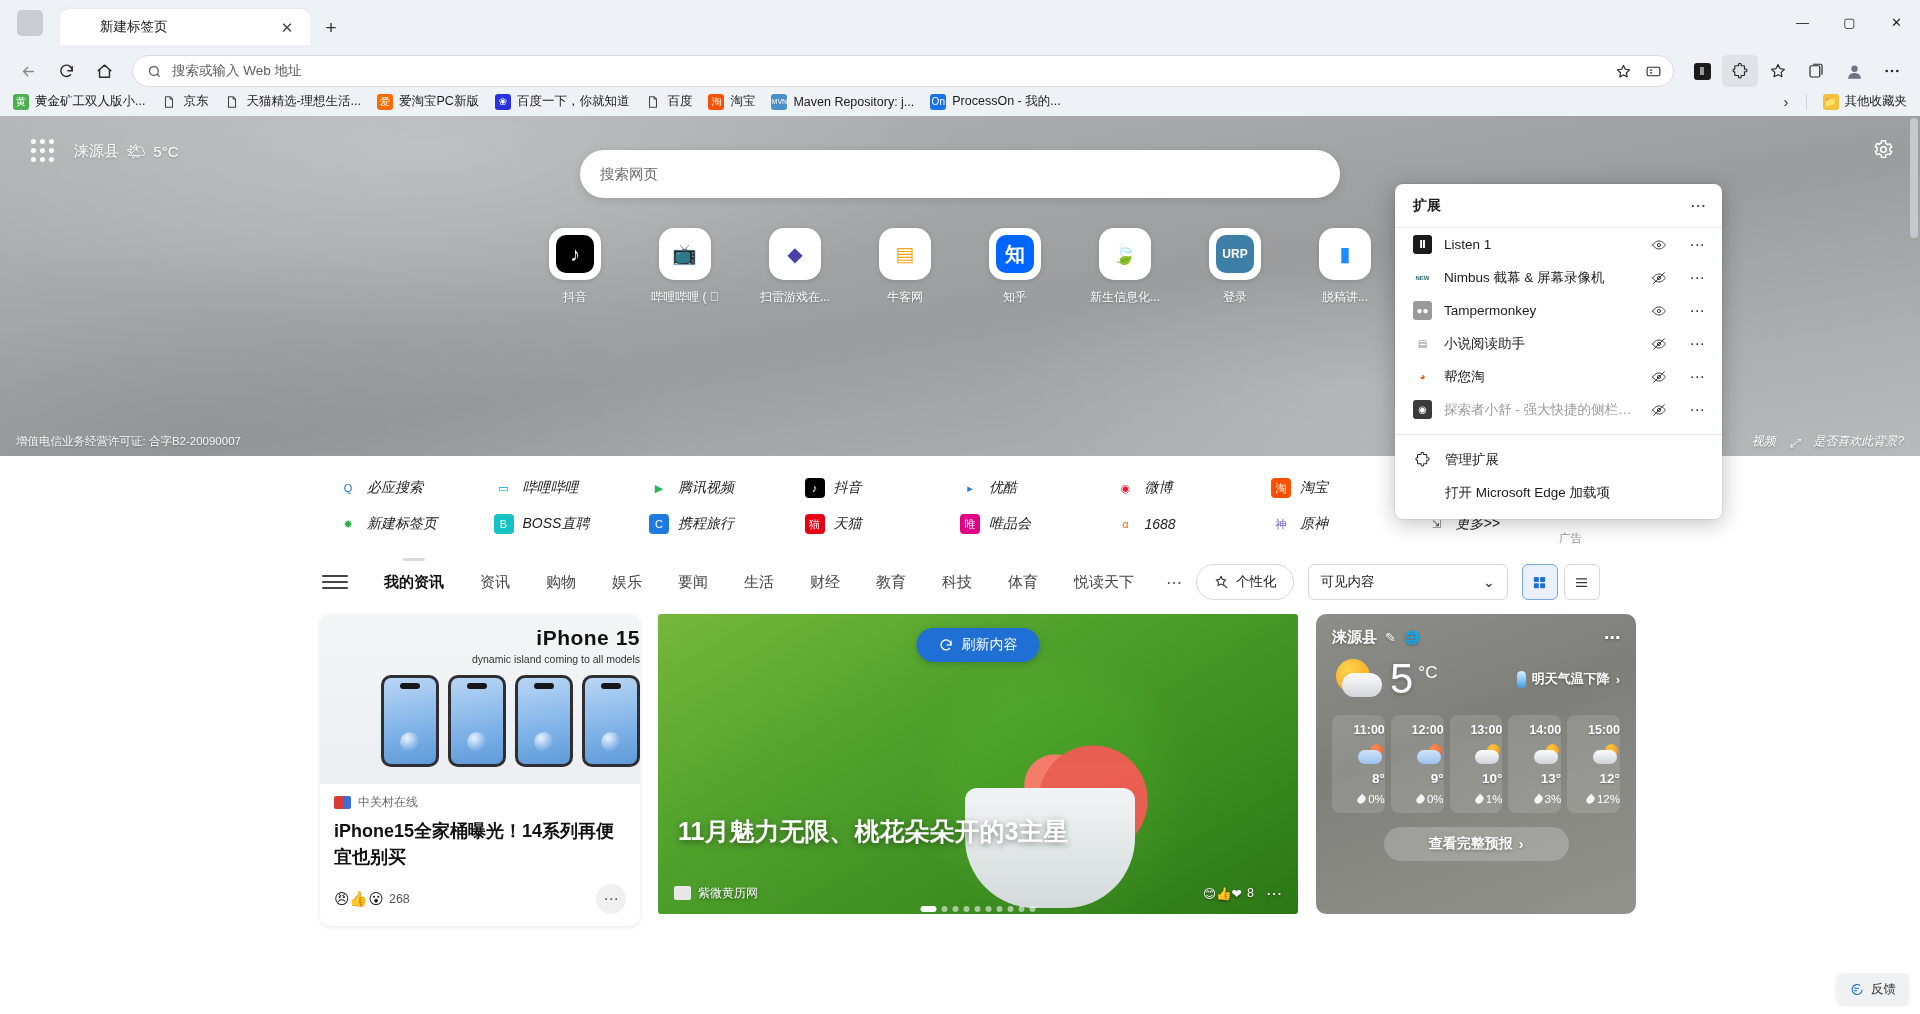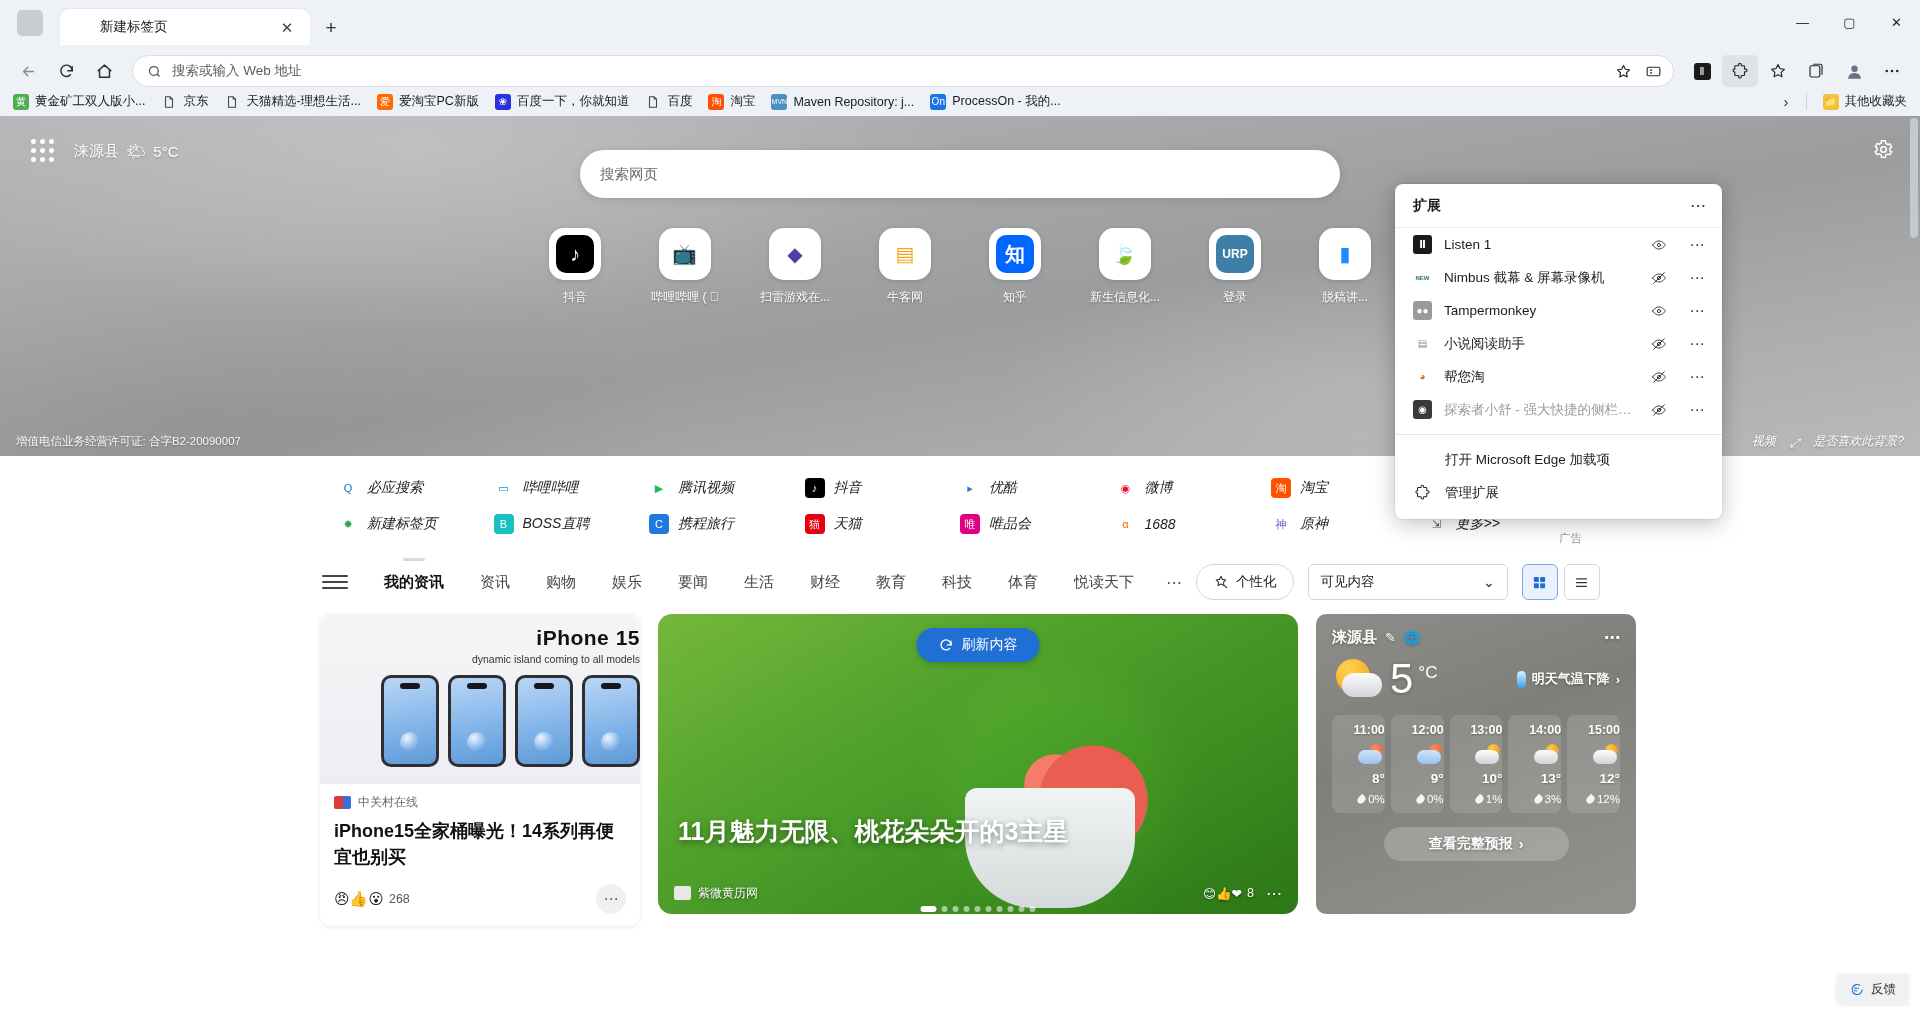--- a/index.html
+++ b/index.html
@@ -170,21 +170,21 @@
             background:linear-gradient(90deg,#d93a3a 50%,#3a6fd9 50%); }
   .c1-h { font-size:18px; font-weight:700; line-height:1.42; margin-top:8px; color:#111; }
   .card-foot { display:flex; align-items:center; padding:8px 14px 12px 14px; }
   .emo { display:flex; align-items:center; }
   .emo span { font-size:15px; margin-right:-3px; }
   .cnt { font-size:12.5px; color:#555; margin-left:8px; }
   .foot-dots { margin-left:auto; width:30px; height:30px; border-radius:50%;
                background:#f0f0f0; display:flex; align-items:center; justify-content:center;
                color:#555; font-size:15px; }
 
-  .c2 { position:relative; border-radius:14px; overflow:hidden; height:300px;
+  .c2 { position:relative; border-radius:3px; overflow:hidden; height:300px;
         background:
           radial-gradient(circle at 62% 58%, rgba(0,0,0,0) 0 90px, rgba(0,0,0,.05) 140px),
           linear-gradient(150deg,#7cc13f 0%, #56ab2f 35%, #3f9422 70%, #2e7d17 100%); }
   .c2::before{ content:""; position:absolute; inset:0;
      background:
        radial-gradient(circle at 68% 62%, #f25c54 0 54px, transparent 55px),
        radial-gradient(circle at 62% 57%, #ff7b6e 0 30px, transparent 31px);
      opacity:.95;}
   .c2-cup { position:absolute; left:48%; bottom:6px; width:170px; height:120px;
             background:linear-gradient(180deg,#f1f4f4,#d4dadb); border-radius:12px 12px 70px 70px; }
@@ -878,26 +878,26 @@
               <path d="M2.5 12s3.6-6 9.5-6 9.5 6 9.5 6-3.6 6-9.5 6-9.5-6-9.5-6z"></path>
               <circle cx="12" cy="12" r="2.4"></circle>
               <path d="M4 20L20 4"></path>
             </svg>
           </span>
           <span class="fo-mdots" style="font-size: 15px;">⋯</span>
         </div>
       </div>
     <div class="fo-sep"></div>
     <div class="fo-link">
-      <span style="width:19px"></span>
-      <span>打开 Microsoft Edge 加载项</span>
-    </div>
-    <div class="fo-link">
       <span style="width:19px;display:flex;justify-content:center">
         <svg width="17" height="17" viewBox="0 0 24 24" fill="none" stroke="#2b2b2b" stroke-width="1.5" stroke-linejoin="round">
             <path d="M10 3.5a1.8 1.8 0 113.6 0V5H17a1 1 0 011 1v3.4h1.5a1.8 1.8 0 110 3.6H18V17a1 1 0 01-1 1h-3.4v1.5a1.8 1.8 0 11-3.6 0V18H6a1 1 0 01-1-1v-4h-.5a1.8 1.8 0 110-3.6H5V6a1 1 0 011-1h4z"></path>
           </svg>
       </span>
       <span>管理扩展</span>
     </div>
+    <div class="fo-link">
+      <span style="width:19px"></span>
+      <span>打开 Microsoft Edge 加载项</span>
+    </div>
   </div>
 
 </div>
 
 </body></html>

